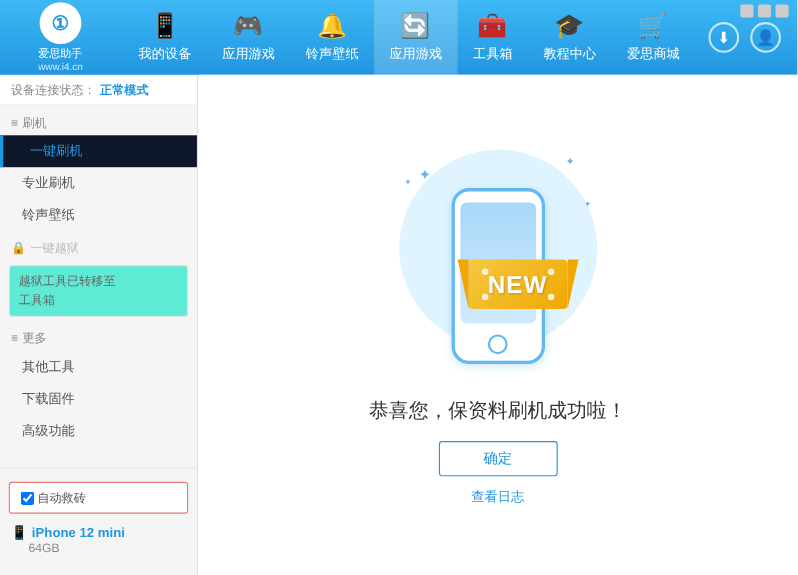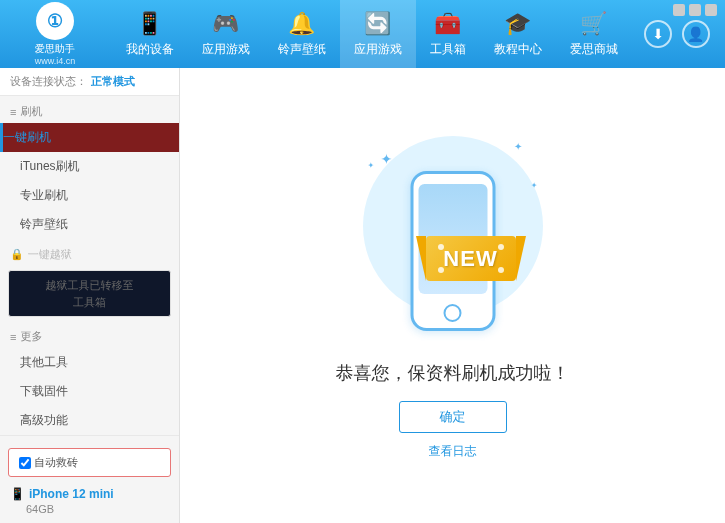--- a/index.html
+++ b/index.html
@@ -137,36 +137,35 @@
       font-size: 11px;
       gap: 4px;
     }
     .sidebar-item {
       padding: 6px 10px 6px 20px;
       color: #555;
       font-size: 12px;
       cursor: pointer;
     }
     .sidebar-item.active {
-      background: #7f1d1d;
+      background: #0f172a;
       color: #2196e0;
       border-left: 3px solid #2196e0;
-      padding-left: 0;
+      padding-left: 24px;
     }
 
     .jailbreak-notice {
-      background: #0f172a;
+      background: #5eead4;
       border: 1px solid #e0e0e0;
       border-radius: 3px;
       margin: 4px 8px;
       padding: 6px 8px;
       font-size: 11px;
       color: #666;
       line-height: 1.5;
-      text-align: center;
     }
 
     
     #sidebar-bottom {
       margin-top: auto;
       border-top: 1px solid #e8e8e8;
       padding: 8px 0;
     }
     #device-info {
       padding: 6px 10px;
@@ -418,21 +417,20 @@
     <div id="status-bar">
       <span class="status-label">设备连接状态：</span>
       <span class="status-value">正常模式</span>
     </div>
 
     <div class="sidebar-section-title">
       <span>≡</span>
       <span>刷机</span>
     </div>
     <div class="sidebar-item active">一键刷机</div>
-    <div class="sidebar-item">iTunes刷机</div>
     <div class="sidebar-item">专业刷机</div>
     <div class="sidebar-item">铃声壁纸</div>
 
     <div class="sidebar-section-title">
       <span style="color:#ccc">🔒</span>
       <span style="color:#bbb">一键越狱</span>
     </div>
     <div class="jailbreak-notice">越狱工具已转移至<br>工具箱</div>
 
     <div class="sidebar-section-title">

